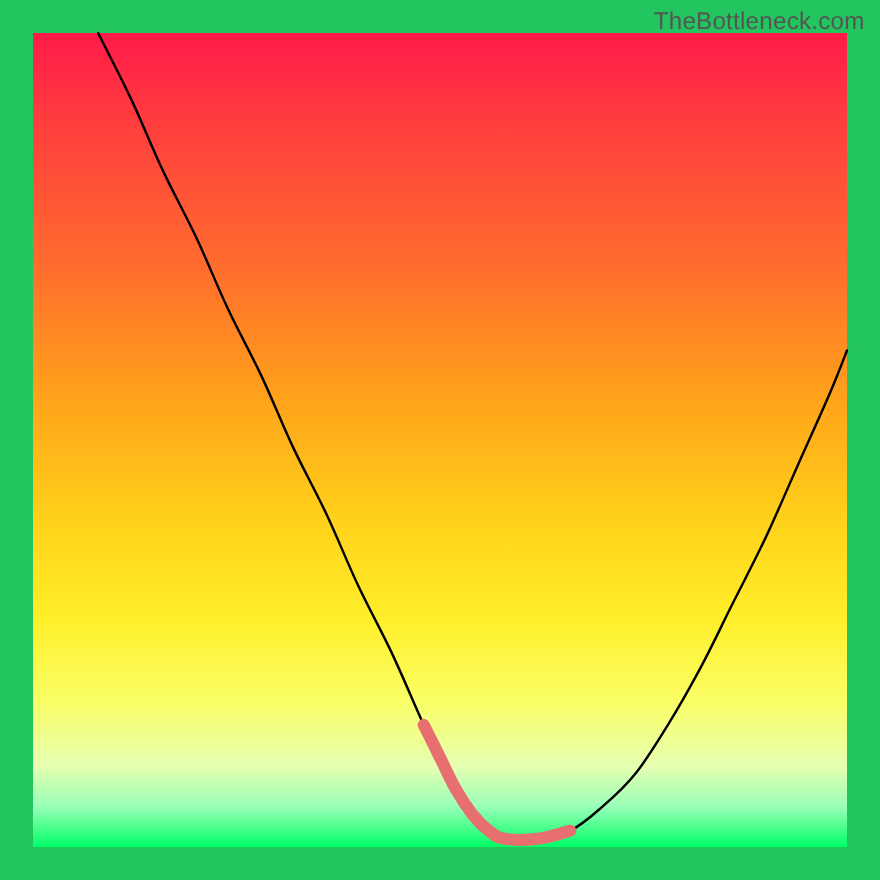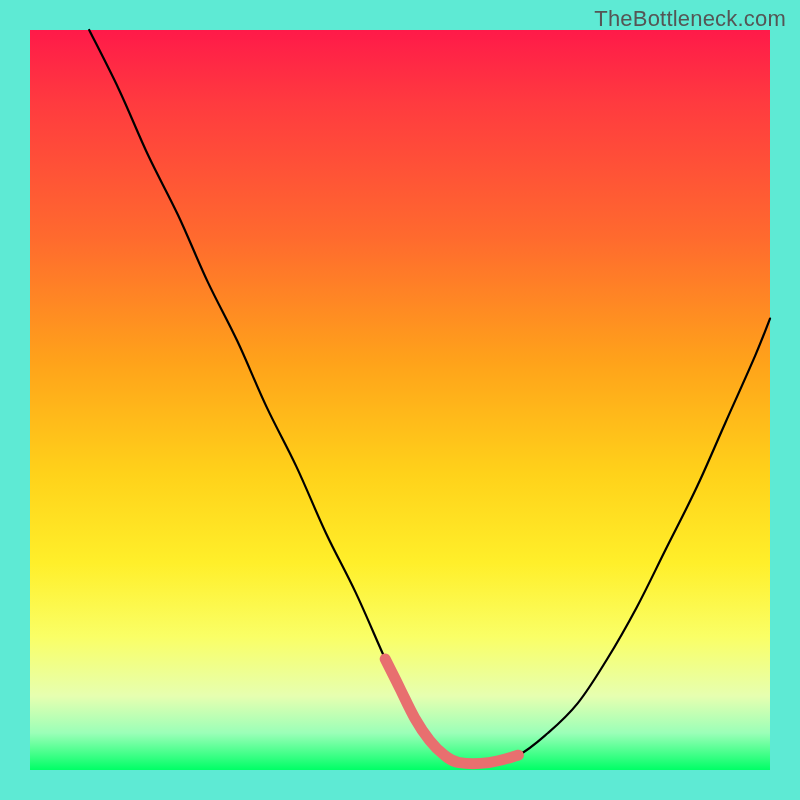--- a/index.html
+++ b/index.html
@@ -8,21 +8,21 @@
     width: 800px;
     height: 800px;
     overflow: hidden;
     background: #000;
     font-family: Arial, Helvetica, sans-serif;
   }
   .frame {
     position: relative;
     width: 800px;
     height: 800px;
-    background: #5eead4;
+    background: #22c55e;
   }
   .plot-area {
     position: absolute;
     left: 30px;
     top: 30px;
     width: 740px;
     height: 740px;
     
     background: linear-gradient(to bottom,
       #ff1a49 0%,

